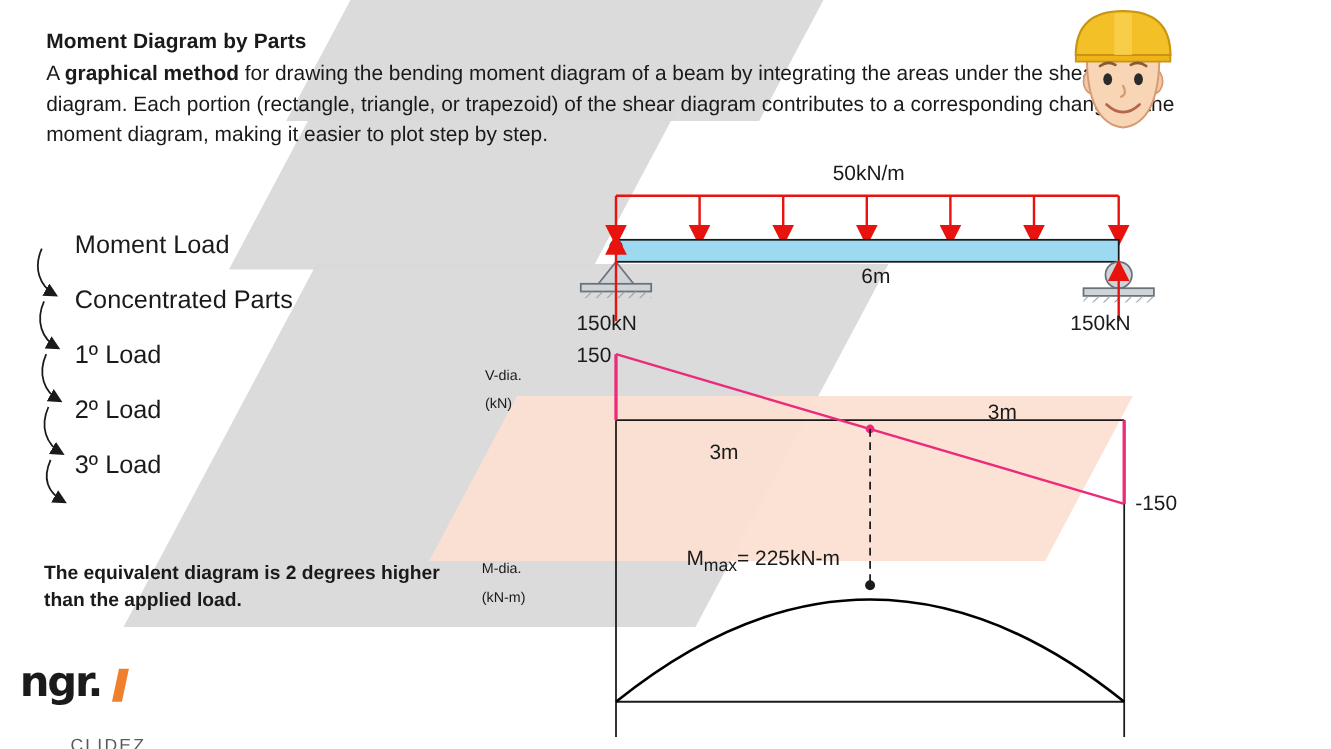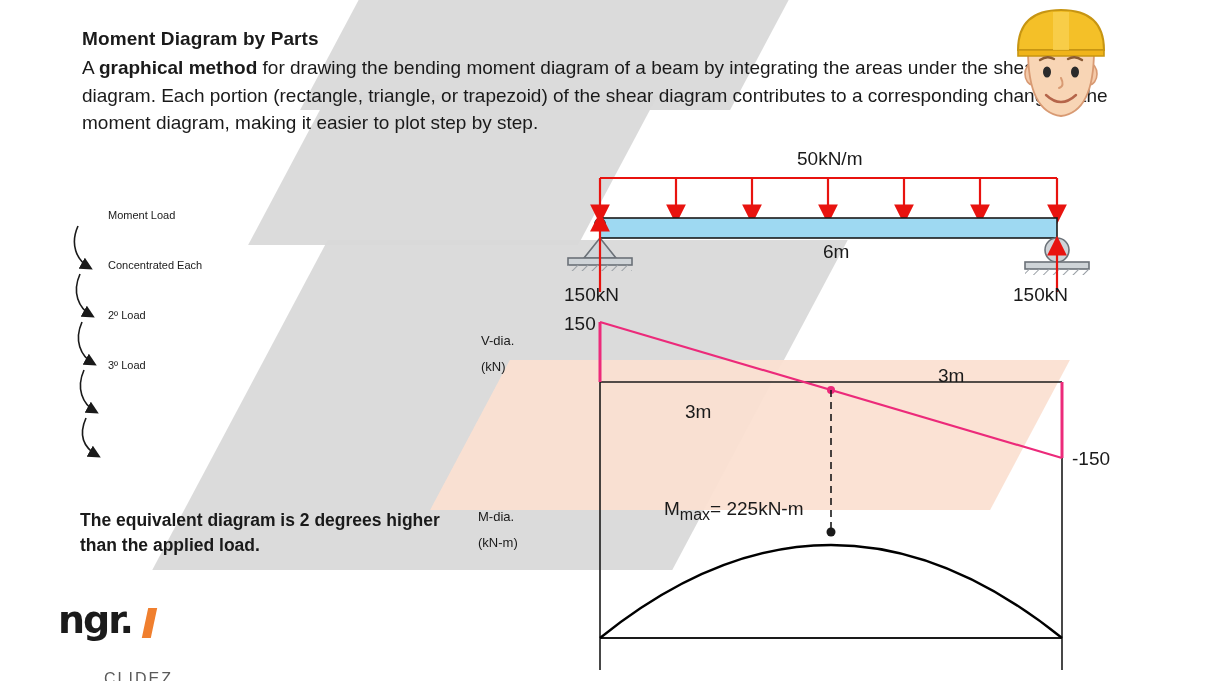--- a/index.html
+++ b/index.html
@@ -14,21 +14,20 @@
     color: #1a1a1a;
     overflow: hidden;
     position: relative;
   }
   .stage {
     position: absolute;
     left: 0;
     top: 0;
     width: 1084px;
     height: 681px;
-    margin-left: 40px;
   }
 
   
   .wm-gray {
     position: absolute;
     background: #d9d9d9;
     opacity: 0.95;
   }
   .wm-gray.bar1 {
     left: 300px; top: -40px;
@@ -79,21 +78,21 @@
     position: absolute;
     left: 40px;
     top: 205px;
     width: 300px;
   }
   .left-list .row {
     position: relative;
     height: 50px;
   }
   .left-list .label {
-    font-size: 11px;
+    font-size: 23px;
     white-space: nowrap;
   }
   .left-list .r0 .label { position:absolute; left: 28px; top: 4px; }
   .left-list .r1 .label { position:absolute; left: 28px; top: 4px; }
   .left-list .r2 .label { position:absolute; left: 28px; top: 4px; }
   .left-list .r3 .label { position:absolute; left: 28px; top: 4px; }
   .left-list .r4 .label { position:absolute; left: 28px; top: 4px; }
   .left-list .r5 .label { position:absolute; left: 28px; top: 4px; }
 
   .arrows-svg {
@@ -219,21 +218,24 @@
 
       <path d="M30 118 q25 12 50 0 v10 H30 z" fill="#ffffff"></path>
     </svg>
   </div>
 
   <div class="left-list">
     <div class="row r0">
         <span class="label">Moment Load</span>
       </div>
     <div class="row r1">
-        <span class="label">Concentrated Each</span>
+        <span class="label">Concentrated Parts</span>
+      </div>
+    <div class="row r3">
+        <span class="label">1º Load</span>
       </div>
     <div class="row r4">
         <span class="label">2º Load</span>
       </div>
     <div class="row r5">
         <span class="label">3º Load</span>
       </div>
   </div>
 
   <svg class="arrows-svg" viewBox="0 0 70 250">

